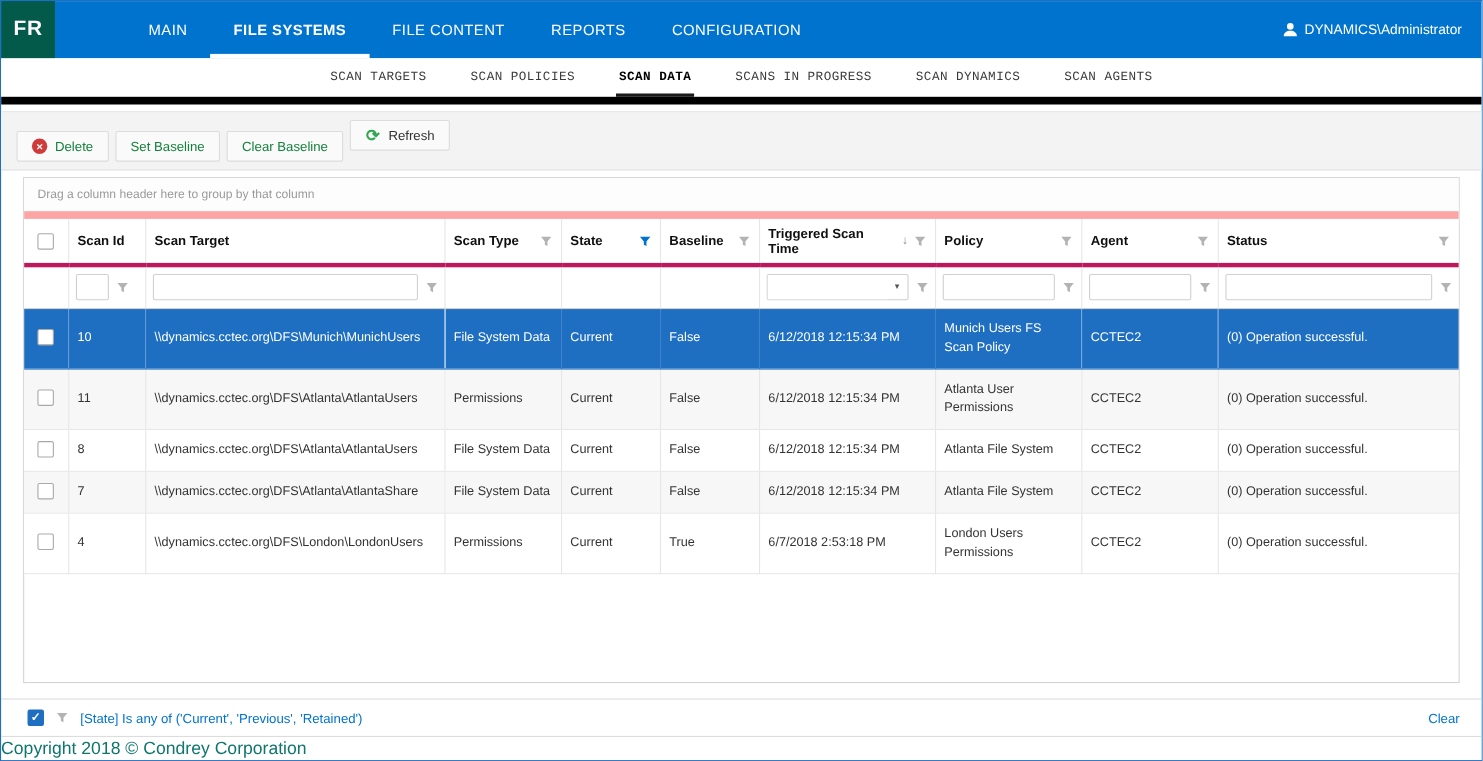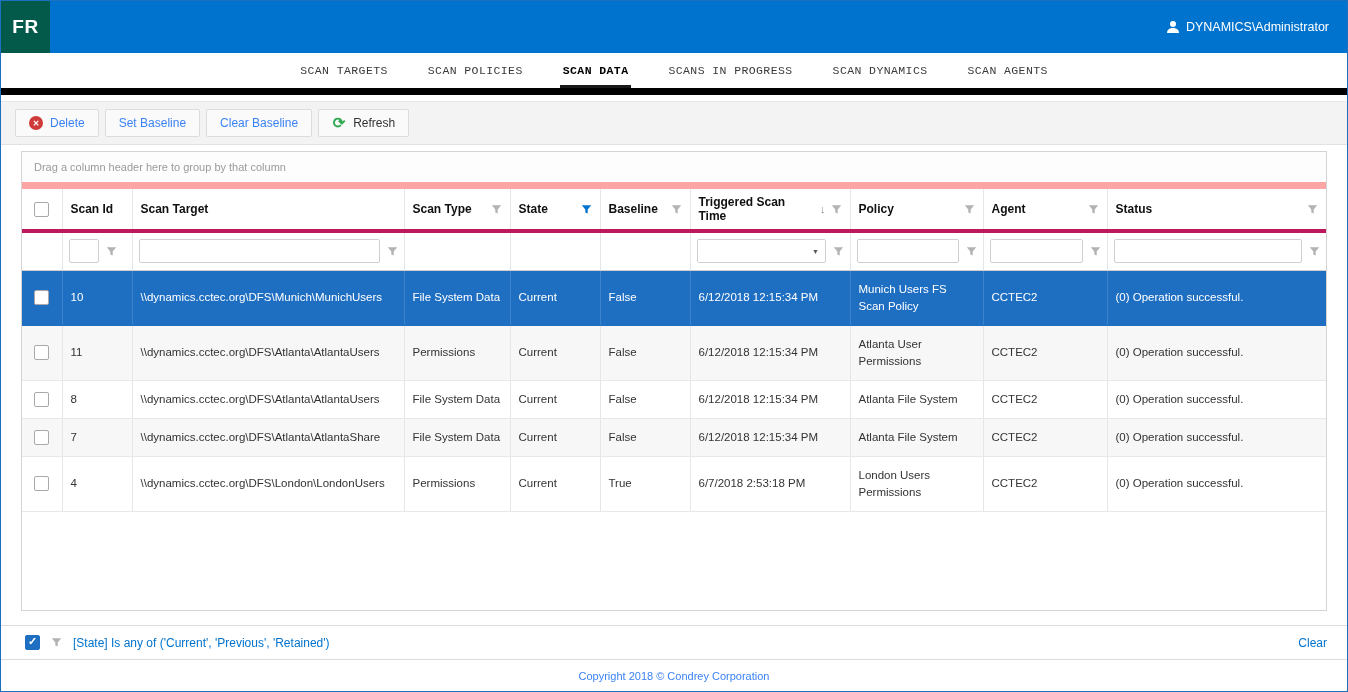--- a/index.html
+++ b/index.html
@@ -18,21 +18,21 @@
 
   
   .subnav { height:42px; display:flex; justify-content:center; align-items:stretch; border-bottom:7px solid #000000; background:#fff; flex-shrink:0;font-family:Liberation Mono, monospace; }
   .subnav-item { position:relative; display:flex; align-items:center; padding:0 11px; margin:0 9px; font-size:11.5px; color:#3A3A3A; letter-spacing:.4px; cursor:pointer; white-space:nowrap; }
   .subnav-item.active { color:#000; font-weight:bold; }
   .subnav-item.active::after { content:''; position:absolute; left:8px; right:8px; bottom:0; height:3px; background:#1A1A1A; }
 
   
   .toolbar { margin-top:6px; background:#F3F3F3; border-top:1px solid #E8E8E8; border-bottom:1px solid #E2E2E2; padding:7px 14px; display:flex; gap:6px; flex-shrink:0; }
   .tb-btn { display:flex; align-items:center; gap:7px; background:#FAFAFA; border:1px solid #DCDCDC; border-radius:2px; padding:5px 13px; font-size:12px; color:#333; font-family:inherit; cursor:pointer; height:28px; }
-  .tb-btn.disabled { color:#3b82f6; }
+  .tb-btn.disabled { color:#15803d;margin-top:10px; }
   .tb-icon { width:14px; height:14px; display:inline-flex; align-items:center; justify-content:center; }
   .tb-icon.delete-icon { background:#CF3B3B; color:#fff; border-radius:50%; font-size:8px; font-weight:bold; }
   .tb-icon.delete-icon::before { content:'✕'; }
   .tb-icon.refresh-icon { color:#2FA84F; font-weight:bold; font-size:15px; }
   .tb-icon.refresh-icon::before { content:'⟳'; }
 
   
   .grid-panel { margin:6px 20px 0; border:1px solid #D4D4D4; height:460px; display:flex; flex-direction:column; flex-shrink:0; background:#fff; }
   .group-hint { padding:9px 12px; font-size:11px; color:#9A9A9A; border-bottom:7px solid #fca5a5; background:#FDFDFD; flex-shrink:0; }
 
@@ -70,29 +70,36 @@
   .grid-spacer { flex:1; }
   .pager { border-top:1px solid #D9D9D9; height:42px; display:flex; align-items:center; padding:0 18px; gap:14px; font-size:11.5px; color:#555; flex-shrink:0; }
   .pager-arrow { color:#B9B9B9; font-size:18px; line-height:1; cursor:pointer; padding:0 4px; }
   .page-circle { width:27px; height:27px; border-radius:50%; background:#1E6EC2; color:#fff; display:flex; align-items:center; justify-content:center; font-size:12px; cursor:pointer; }
 
   
   .filterbar { margin-top:14px; border-top:1px solid #DCDCDC; border-bottom:1px solid #DCDCDC; padding:9px 20px 9px 24px; display:flex; align-items:center; gap:11px; font-size:12px; flex-shrink:0; }
   .filterbar .expr { color:#0073CE; }
   .filterbar .clear { margin-left:auto; color:#0073CE; cursor:pointer; text-decoration:none; }
 
-  .footer { flex:1; display:flex; align-items:center; justify-content:center; font-size:11px; color:#3b82f6; }
+  .footer { flex:1; display:flex; align-items:center; font-size:16px; color:#0f766e; }
 </style>
 </head>
 <body>
 
 <div class="page">
 
   <header class="topbar">
     <div class="logo">FR</div>
+    <nav class="topnav">
+        <a class="topnav-item">MAIN</a>
+        <a class="topnav-item active">FILE SYSTEMS</a>
+        <a class="topnav-item">FILE CONTENT</a>
+        <a class="topnav-item">REPORTS</a>
+        <a class="topnav-item">CONFIGURATION</a>
+      </nav>
     <div class="topbar-user">
       <span style="display:inline-flex;">
         <svg width="14" height="14" viewBox="0 0 14 14">
             <circle cx="7" cy="4" r="3" fill="#fff"></circle>
             <path d="M1 13c0-3.3 2.7-5 6-5s6 1.7 6 5z" fill="#fff"></path>
           </svg>
       </span>
       <span>DYNAMICS\Administrator</span>
     </div>
   </header>

